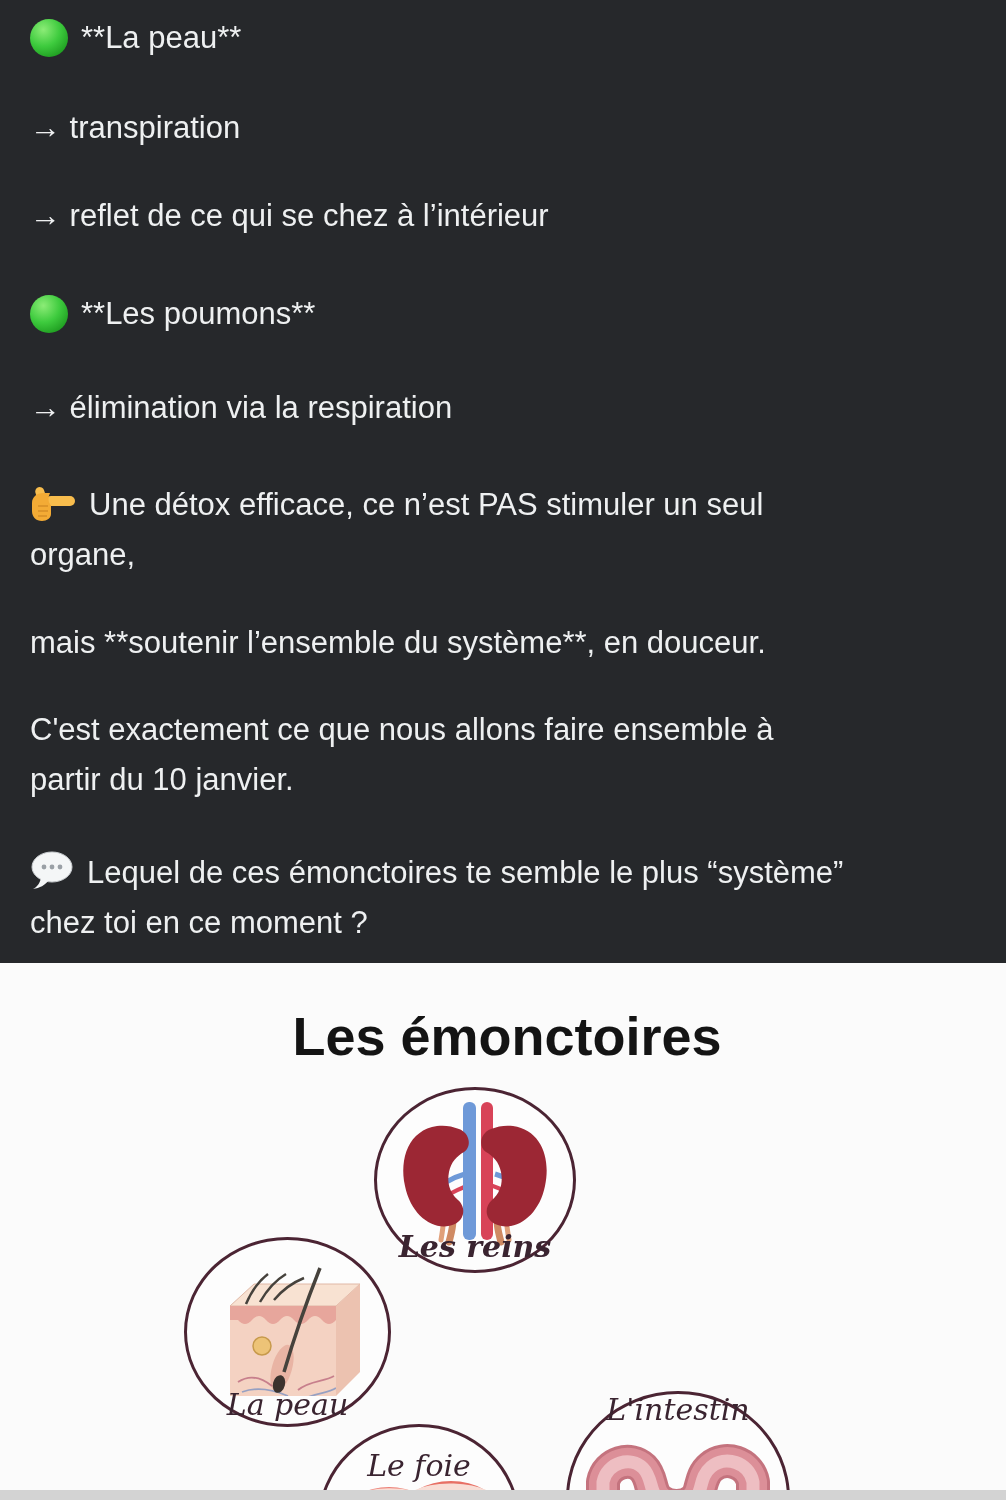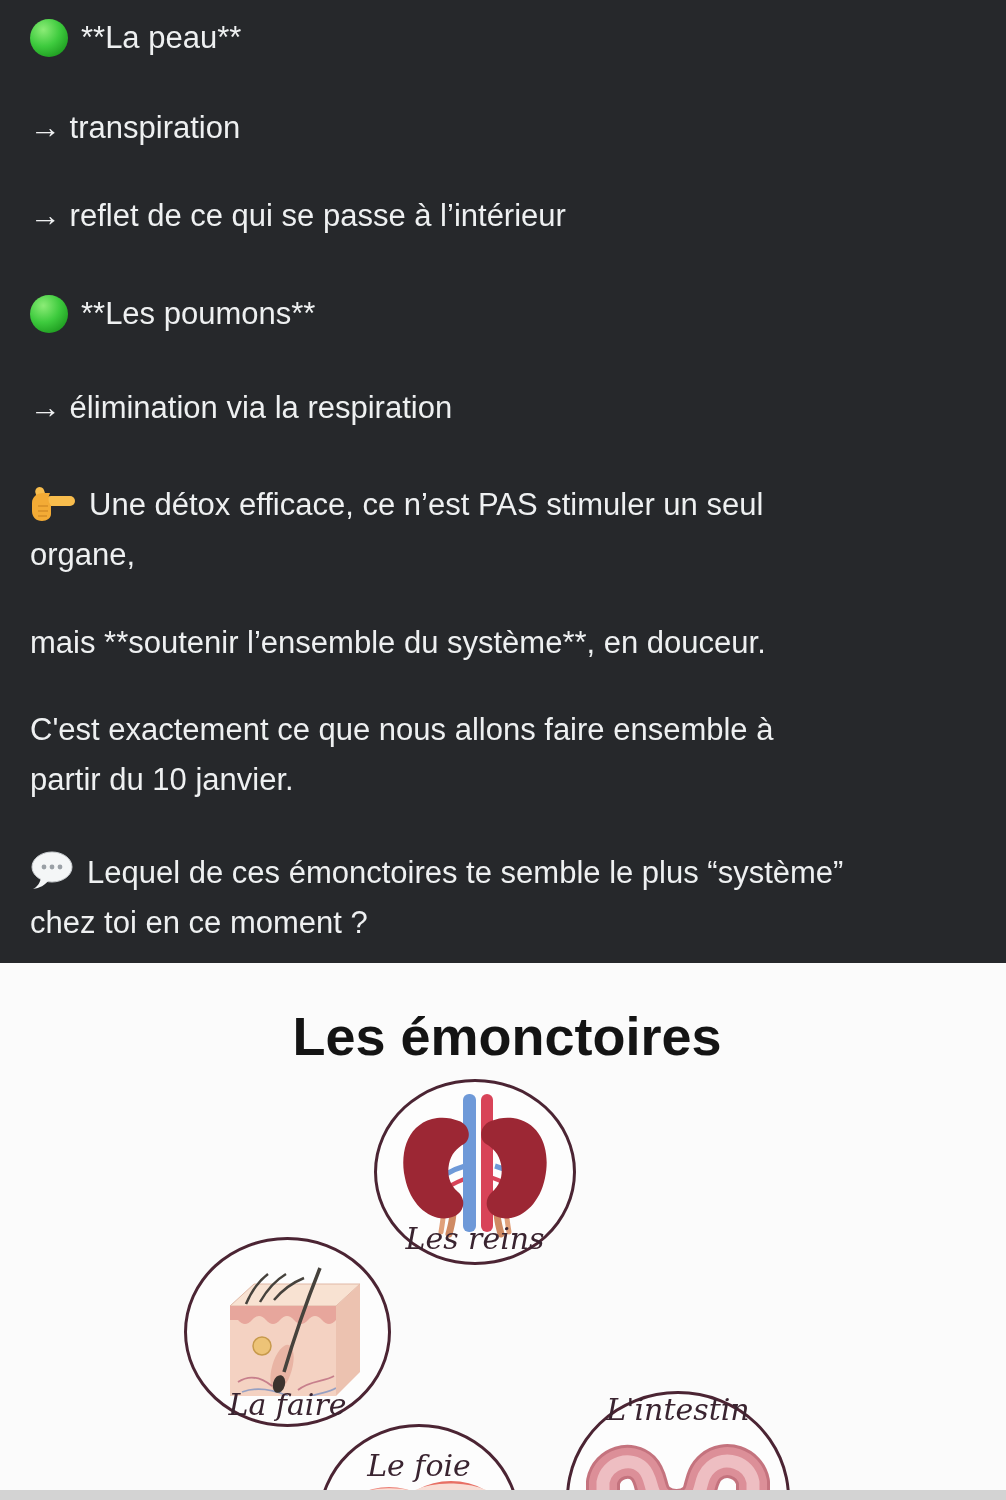--- a/index.html
+++ b/index.html
@@ -34,21 +34,21 @@
   .organ-circle{
     position:absolute;border:3px solid #4b2433;border-radius:50%;
     background:#fdfdfd;box-sizing:border-box;
   }
   .organ-svg{position:absolute;left:50%;transform:translateX(-50%);}
   .organ-label{
     position:absolute;left:0;width:100%;text-align:center;
     font-family:"DejaVu Serif",serif;font-style:italic;
     font-size:30px;color:#3a2430;line-height:1;
   }
-  #c-reins{left:374px;top:116px;width:202px;height:186px;}
+  #c-reins{left:374px;top:124px;width:202px;height:186px;font-weight:bold;}
   #c-poumons{left:594px;top:204px;width:208px;height:189px;}
   #c-peau{left:184px;top:274px;width:207px;height:190px;}
   #c-foie{left:318px;top:461px;width:202px;height:195px;}
   #c-intestin{left:566px;top:428px;width:224px;height:215px;}
 
   .bottom-bar{
     position:absolute;left:0;top:1490px;width:1006px;height:10px;
     background:#d3d3d3;z-index:9;
   }
 </style>
@@ -61,21 +61,21 @@
 
     <p class="msg" style="top:13px">
       <span class="emoji green-dot"></span><span>**La peau**</span>
     </p>
 
     <p class="msg" style="top:103px">
       <span>→ transpiration</span>
     </p>
 
     <p class="msg" style="top:191px">
-      <span>→ reflet de ce qui se passe à l’intérieur</span>
+      <span>→ reflet de ce qui se chez à l’intérieur</span>
     </p>
 
     <p class="msg" style="top:289px">
       <span class="emoji green-dot"></span><span>**Les poumons**</span>
     </p>
 
     <p class="msg" style="top:383px">
       <span>→ élimination via la respiration</span>
     </p>
 
@@ -151,21 +151,21 @@
           <ellipse cx="80" cy="114" rx="10" ry="24" fill="#e9b4a4" transform="rotate(16 80 114)"></ellipse>
           <circle cx="60" cy="92" r="9" fill="#edc377" stroke="#c79a4c" stroke-width="1.5"></circle>
           <path d="M36 128 C48 120 60 124 70 132" stroke="#bb6a7e" stroke-width="1.8" fill="none" opacity="0.8"></path>
           <path d="M96 136 C108 126 122 128 132 122" stroke="#bb6a7e" stroke-width="1.8" fill="none" opacity="0.8"></path>
           <path d="M40 138 C56 132 72 136 86 142" stroke="#7e93c2" stroke-width="1.8" fill="none" opacity="0.8"></path>
           <path d="M100 146 C114 138 126 140 134 134" stroke="#7e93c2" stroke-width="1.8" fill="none" opacity="0.8"></path>
           <ellipse cx="77" cy="130" rx="6" ry="9" fill="#3c332e" transform="rotate(14 77 130)"></ellipse>
         </g>
         <path d="M118 14 C106 44 92 84 82 118" stroke="#46423c" stroke-width="3.5" fill="none"></path>
       </svg>
-      <div class="organ-label" style="bottom:4px">La faire</div>
+      <div class="organ-label" style="bottom:4px">La peau</div>
     </div>
 
     <div class="organ-circle" id="c-foie">
       <svg class="organ-svg" style="top:48px" width="160" height="150" viewBox="0 0 160 150">
         <ellipse cx="50" cy="38" rx="42" ry="26" fill="#ec8278"></ellipse>
         <ellipse cx="112" cy="34" rx="46" ry="28" fill="#e87065"></ellipse>
         <path d="M12 28 C28 14 70 14 88 26" stroke="#f8ded6" stroke-width="8" fill="none"></path>
         <path d="M72 22 C92 8 138 10 154 24" stroke="#f8ded6" stroke-width="8" fill="none"></path>
       </svg>
       <div class="organ-label" style="top:24px">Le foie</div>

